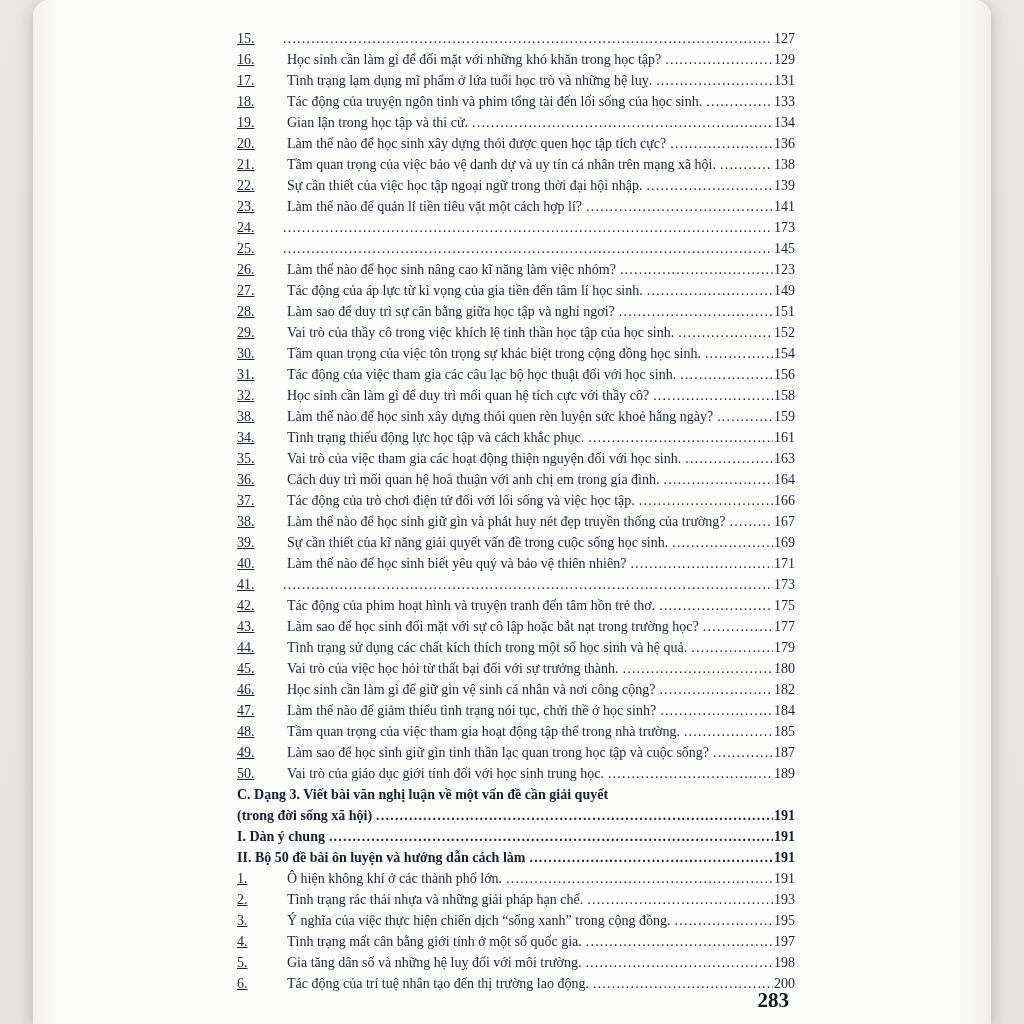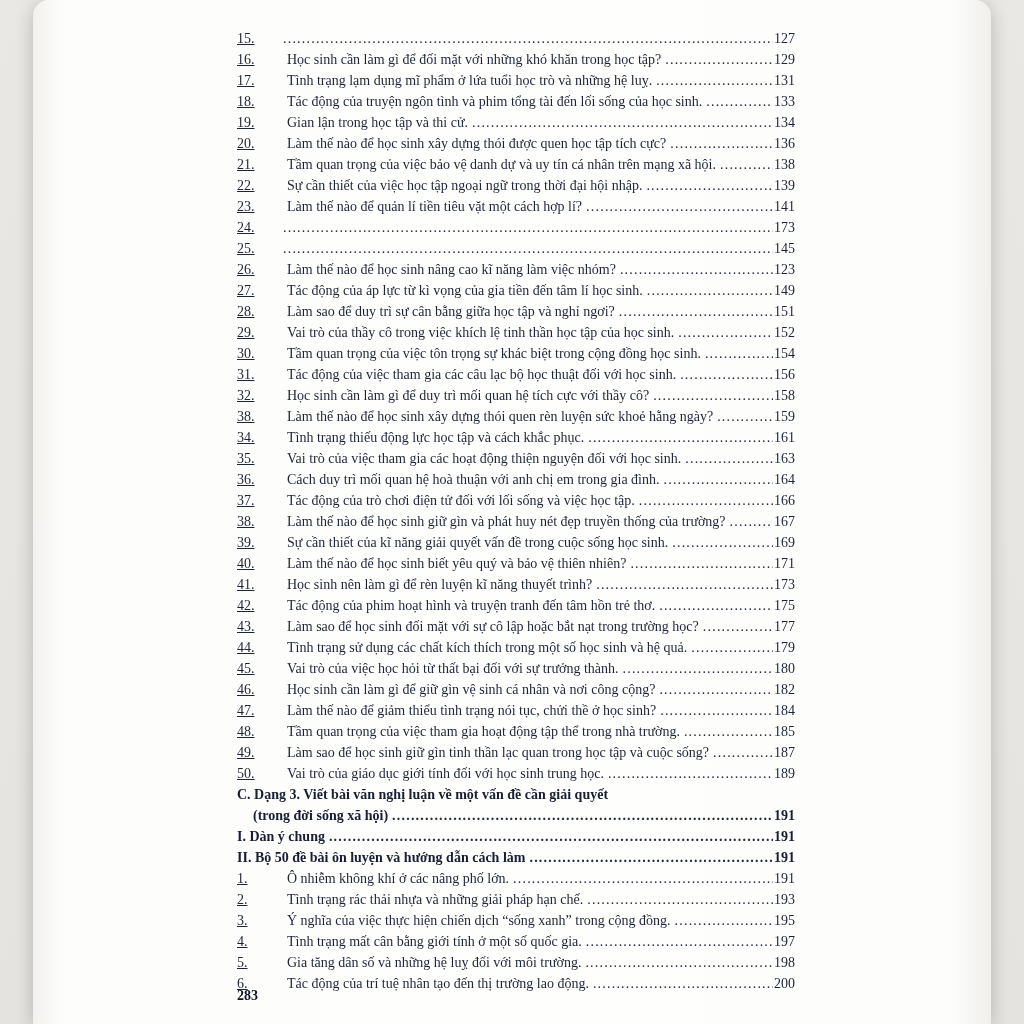--- a/index.html
+++ b/index.html
@@ -30,24 +30,24 @@
   .item .num{flex:0 0 42px;text-align:left;text-decoration:underline;}
   .item .text{margin-left:8px;}
   .text{flex:0 1 auto;overflow:hidden;}
   .leader{
     flex:1 1 20px;min-width:8px;overflow:hidden;
     letter-spacing:1.2px;margin:0 1px 0 4px;
     color:#222a3e;
   }
   .pageno{flex:0 0 auto;}
   .heading{font-weight:bold;color:#171e31;}
-  .heading.indent .text{margin-left:16px;}
+  .heading.indent .text{margin-left:0;}
   .pagefoot{
     position:absolute;left:204px;top:988px;width:552px;
-    font-weight:bold;font-size:14px;color:#10151f;
+    text-align:right;font-weight:bold;font-size:21px;color:#10151f;
   }
 </style>
 </head>
 <body>
 
 <div class="photo">
   <div class="book-page">
     <div class="toc">
         <div class="row item">
     <span class="num">15.</span>
@@ -197,21 +197,20 @@
     <span class="pageno">169</span>
   </div>
         <div class="row item">
     <span class="num">40.</span>
     <span class="text">Làm thế nào để học sinh biết yêu quý và bảo vệ thiên nhiên?</span>
     <span class="leader">............................................................................................................................................................................................................................</span>
     <span class="pageno">171</span>
   </div>
         <div class="row item">
     <span class="num">41.</span>
-    <span class="text">Học sinh nên làm gì để rèn luyện kĩ năng thuyết trình?</span>
     <span class="leader">............................................................................................................................................................................................................................</span>
     <span class="pageno">173</span>
   </div>
         <div class="row item">
     <span class="num">42.</span>
     <span class="text">Tác động của phim hoạt hình và truyện tranh đến tâm hồn trẻ thơ.</span>
     <span class="leader">............................................................................................................................................................................................................................</span>
     <span class="pageno">175</span>
   </div>
         <div class="row item">
@@ -276,21 +275,21 @@
     <span class="leader">............................................................................................................................................................................................................................</span>
     <span class="pageno">191</span>
   </div>
         <div class="row heading">
     <span class="text">II. Bộ 50 đề bài ôn luyện và hướng dẫn cách làm</span>
     <span class="leader">............................................................................................................................................................................................................................</span>
     <span class="pageno">191</span>
   </div>
         <div class="row item">
     <span class="num">1.</span>
-    <span class="text">Ô nhiễm không khí ở các nâng phố lớn.</span>
+    <span class="text">Ô hiện không khí ở các thành phố lớn.</span>
     <span class="leader">............................................................................................................................................................................................................................</span>
     <span class="pageno">191</span>
   </div>
         <div class="row item">
     <span class="num">2.</span>
     <span class="text">Tình trạng rác thải nhựa và những giải pháp hạn chế.</span>
     <span class="leader">............................................................................................................................................................................................................................</span>
     <span class="pageno">193</span>
   </div>
         <div class="row item">

